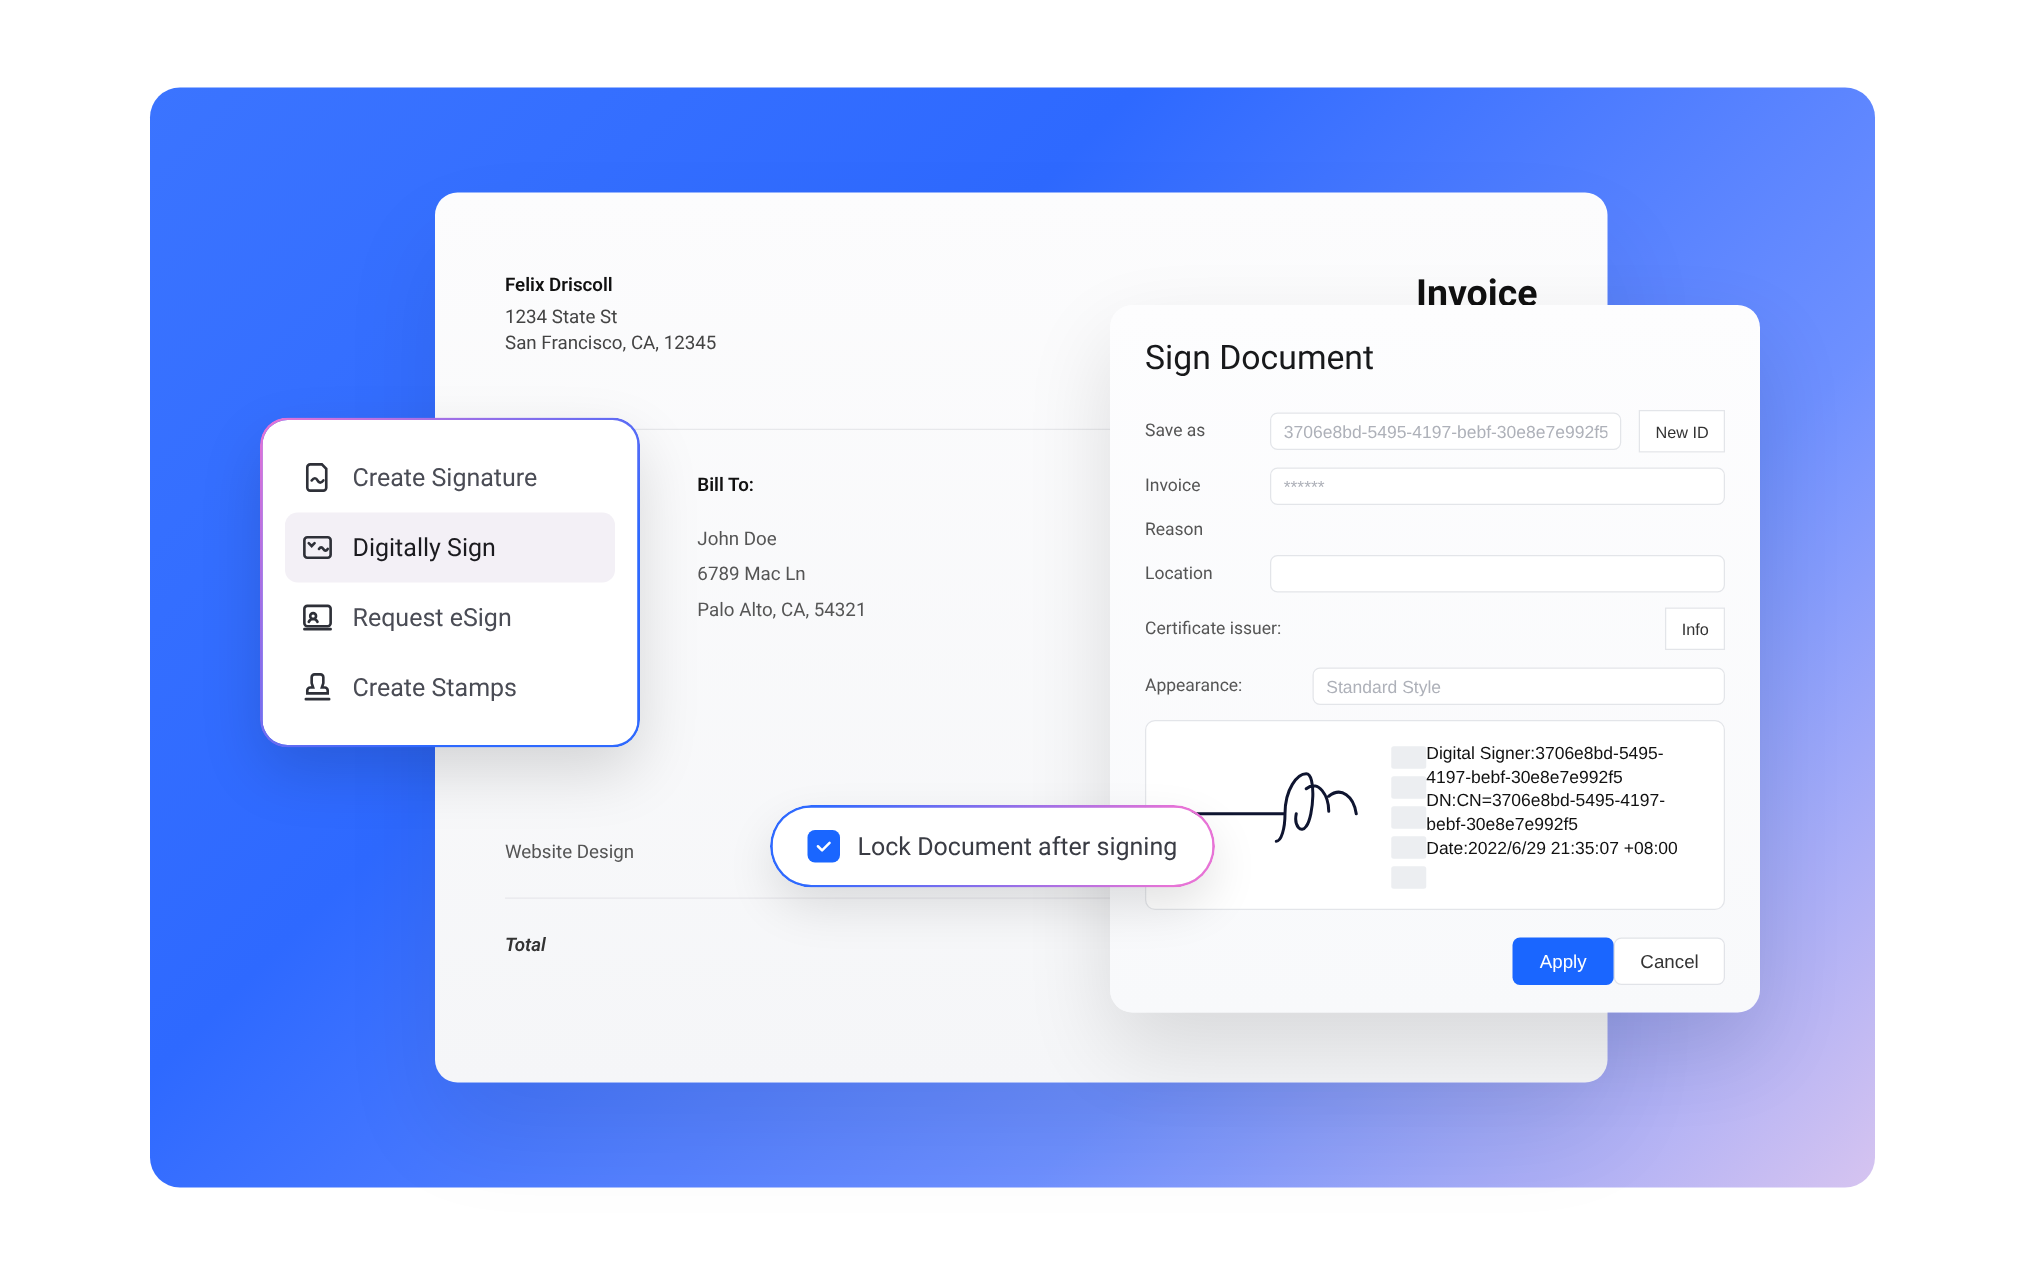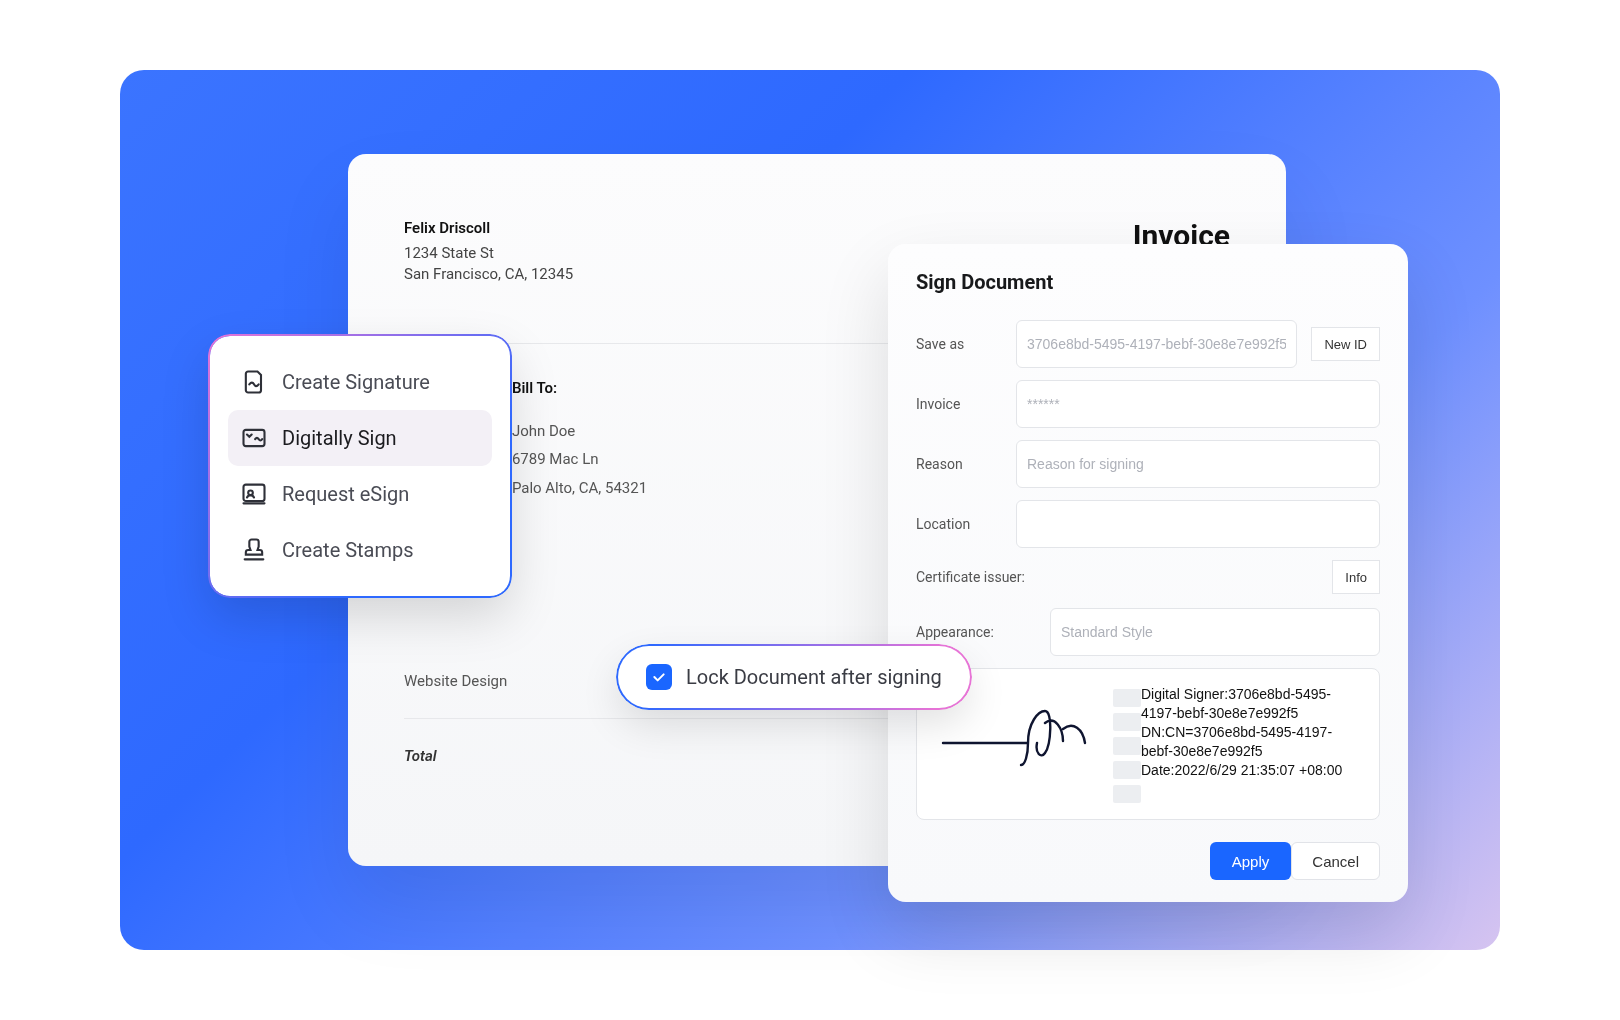--- a/index.html
+++ b/index.html
@@ -31,21 +31,21 @@
   border-radius: 18px;
   box-shadow: 0 40px 80px rgba(0,0,0,0.08);
   padding: 64px 56px 40px 56px;
   color: #111;
 }
 .invoice-head { display: flex; justify-content: space-between; align-items: flex-start; }
 .from-block p { font-size: 15px; color: #444; line-height: 1.4; }
 .from-block .name { font-weight: 600; color: #111; margin-bottom: 4px; }
 .inv-title { font-size: 30px; font-weight: 700; color: #111; }
 .hr { border: none; border-top: 1px solid #e7e8eb; margin: 58px 0 30px 0; }
-.billto-row { display: flex; gap: 54px; }
+.billto-row { display: flex; gap: 100px; }
 .billto-col .label { font-weight: 600; font-size: 15px; color: #111; margin-bottom: 14px; }
 .billto-col p { font-size: 15px; color: #555; line-height: 1.9; }
 .item-row { display: flex; justify-content: space-between; font-size: 15px; color: #555; margin-top: 170px; border-bottom: 1px solid #e7e8eb; padding-bottom: 28px;}
 .total-row { display: flex; justify-content: space-between; font-size: 15px; margin-top: 28px; }
 .total-row .lbl { color: #333; font-weight: 600; font-style: italic; }
 .total-row .val { font-weight: 700; color: #111; }
 
 
 .menu {
   position: absolute;
@@ -87,27 +87,27 @@
   position: absolute;
   left: 768px;
   top: 174px;
   width: 520px;
   background: linear-gradient(180deg, #fdfdfe 0%, #f8f9fb 100%);
   border-radius: 18px;
   box-shadow: 0 30px 70px rgba(0,0,0,0.12);
   padding: 26px 28px 22px 28px;
   color: #333;
 }
-.sign-dialog h2 { font-size: 20px; font-weight: 700; color: #18191b; margin-bottom: 26px; }
+.sign-dialog h2 { font-size: 27px; font-weight: 400; color: #18191b; margin-bottom: 26px; }
 .f-row { display: flex; align-items: center; gap: 14px; margin-bottom: 12px; }
 .f-row .flabel { width: 86px; font-size: 14px; color: #555; flex-shrink: 0; }
 .f-row .flabel.wide { width: 120px; }
 .f-input {
   flex: 1;
-  height: 48px;
+  height: 30px;
   border: 1px solid #e3e5e9;
   border-radius: 6px;
   background: #fff;
   padding: 0 10px;
   font-size: 14px;
   color: #333;
 }
 .f-input::placeholder { color: #aeb1b9; }
 .btn-sm {
   height: 34px;
@@ -243,21 +243,20 @@
       <div class="flabel">Save as</div>
       <input class="f-input" placeholder="3706e8bd-5495-4197-bebf-30e8e7e992f5" style="">
       <button class="btn-sm">New ID</button>
     </div>
     <div class="f-row">
       <div class="flabel">Invoice</div>
       <input class="f-input" type="password" placeholder="******" style="">
     </div>
     <div class="f-row">
       <div class="flabel">Reason</div>
-      <input class="f-input" placeholder="Reason for signing" style="">
     </div>
     <div class="f-row">
       <div class="flabel">Location</div>
       <input class="f-input" style="">
     </div>
     <div class="cert-row">
       <span>Certificate issuer:</span>
       <button class="btn-sm">Info</button>
     </div>
     <div class="f-row">

